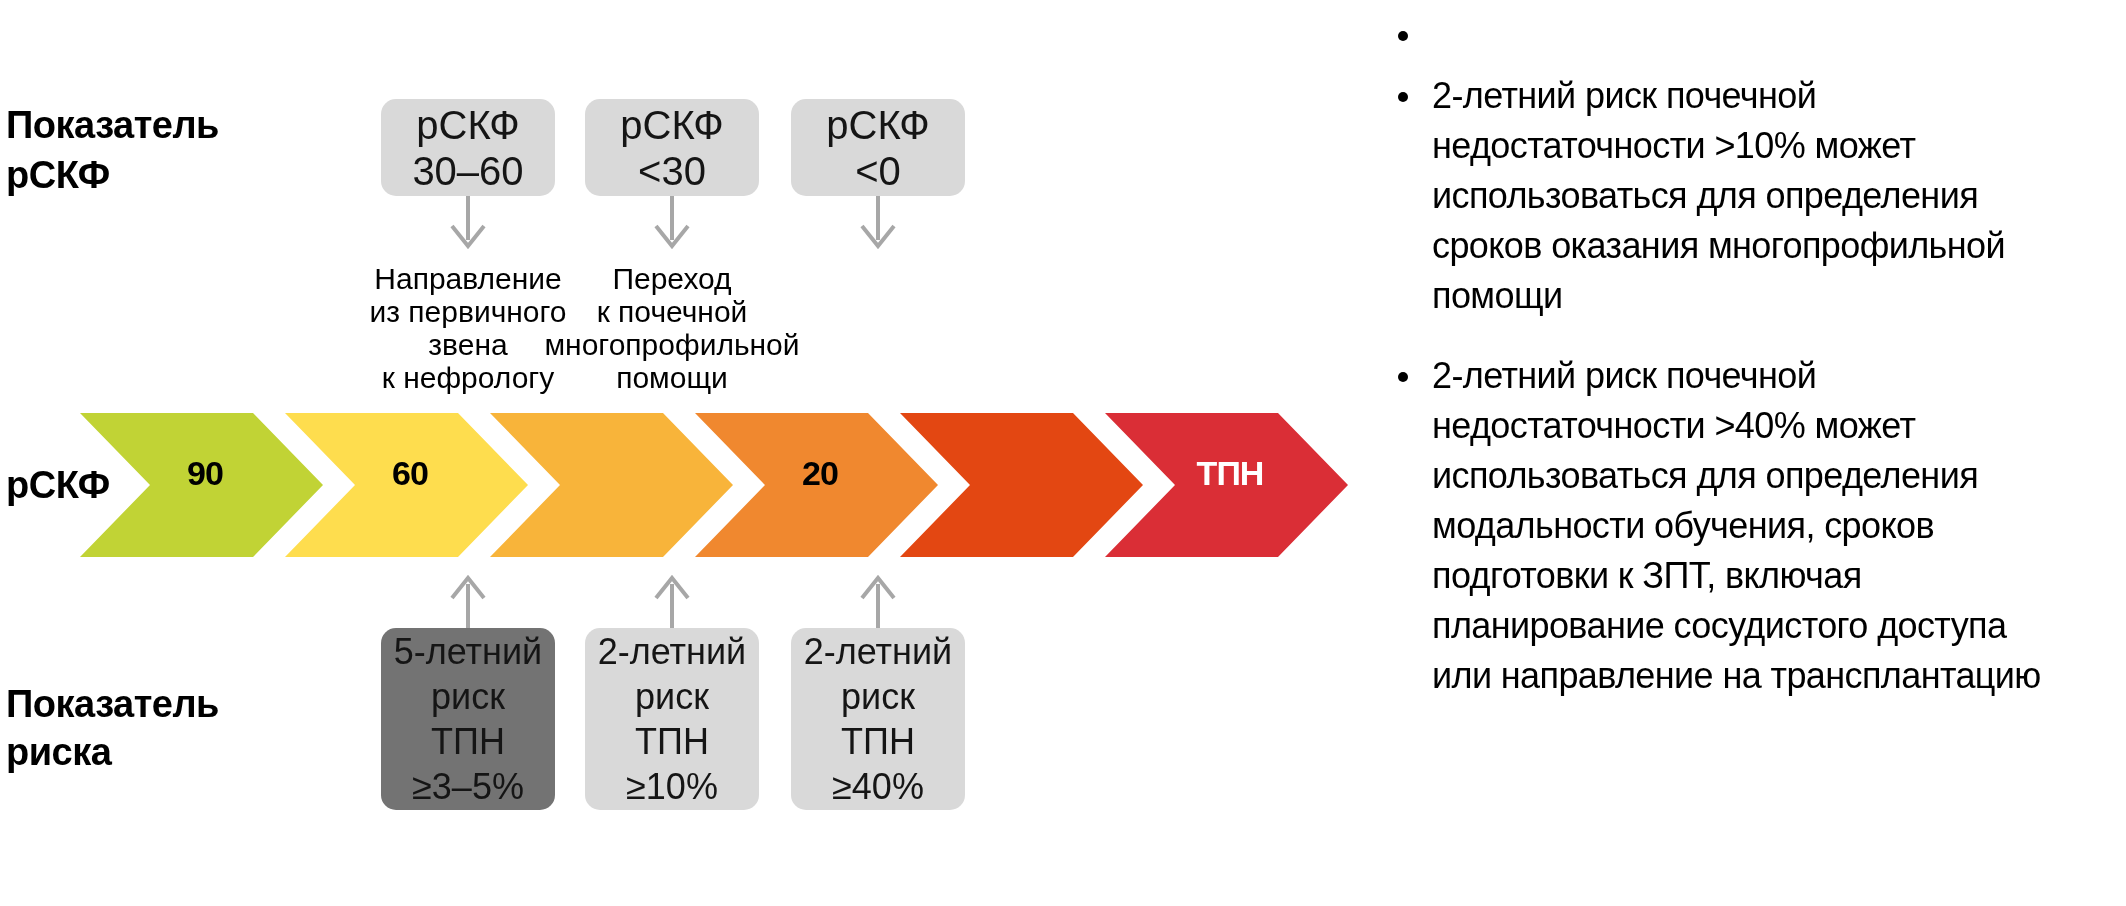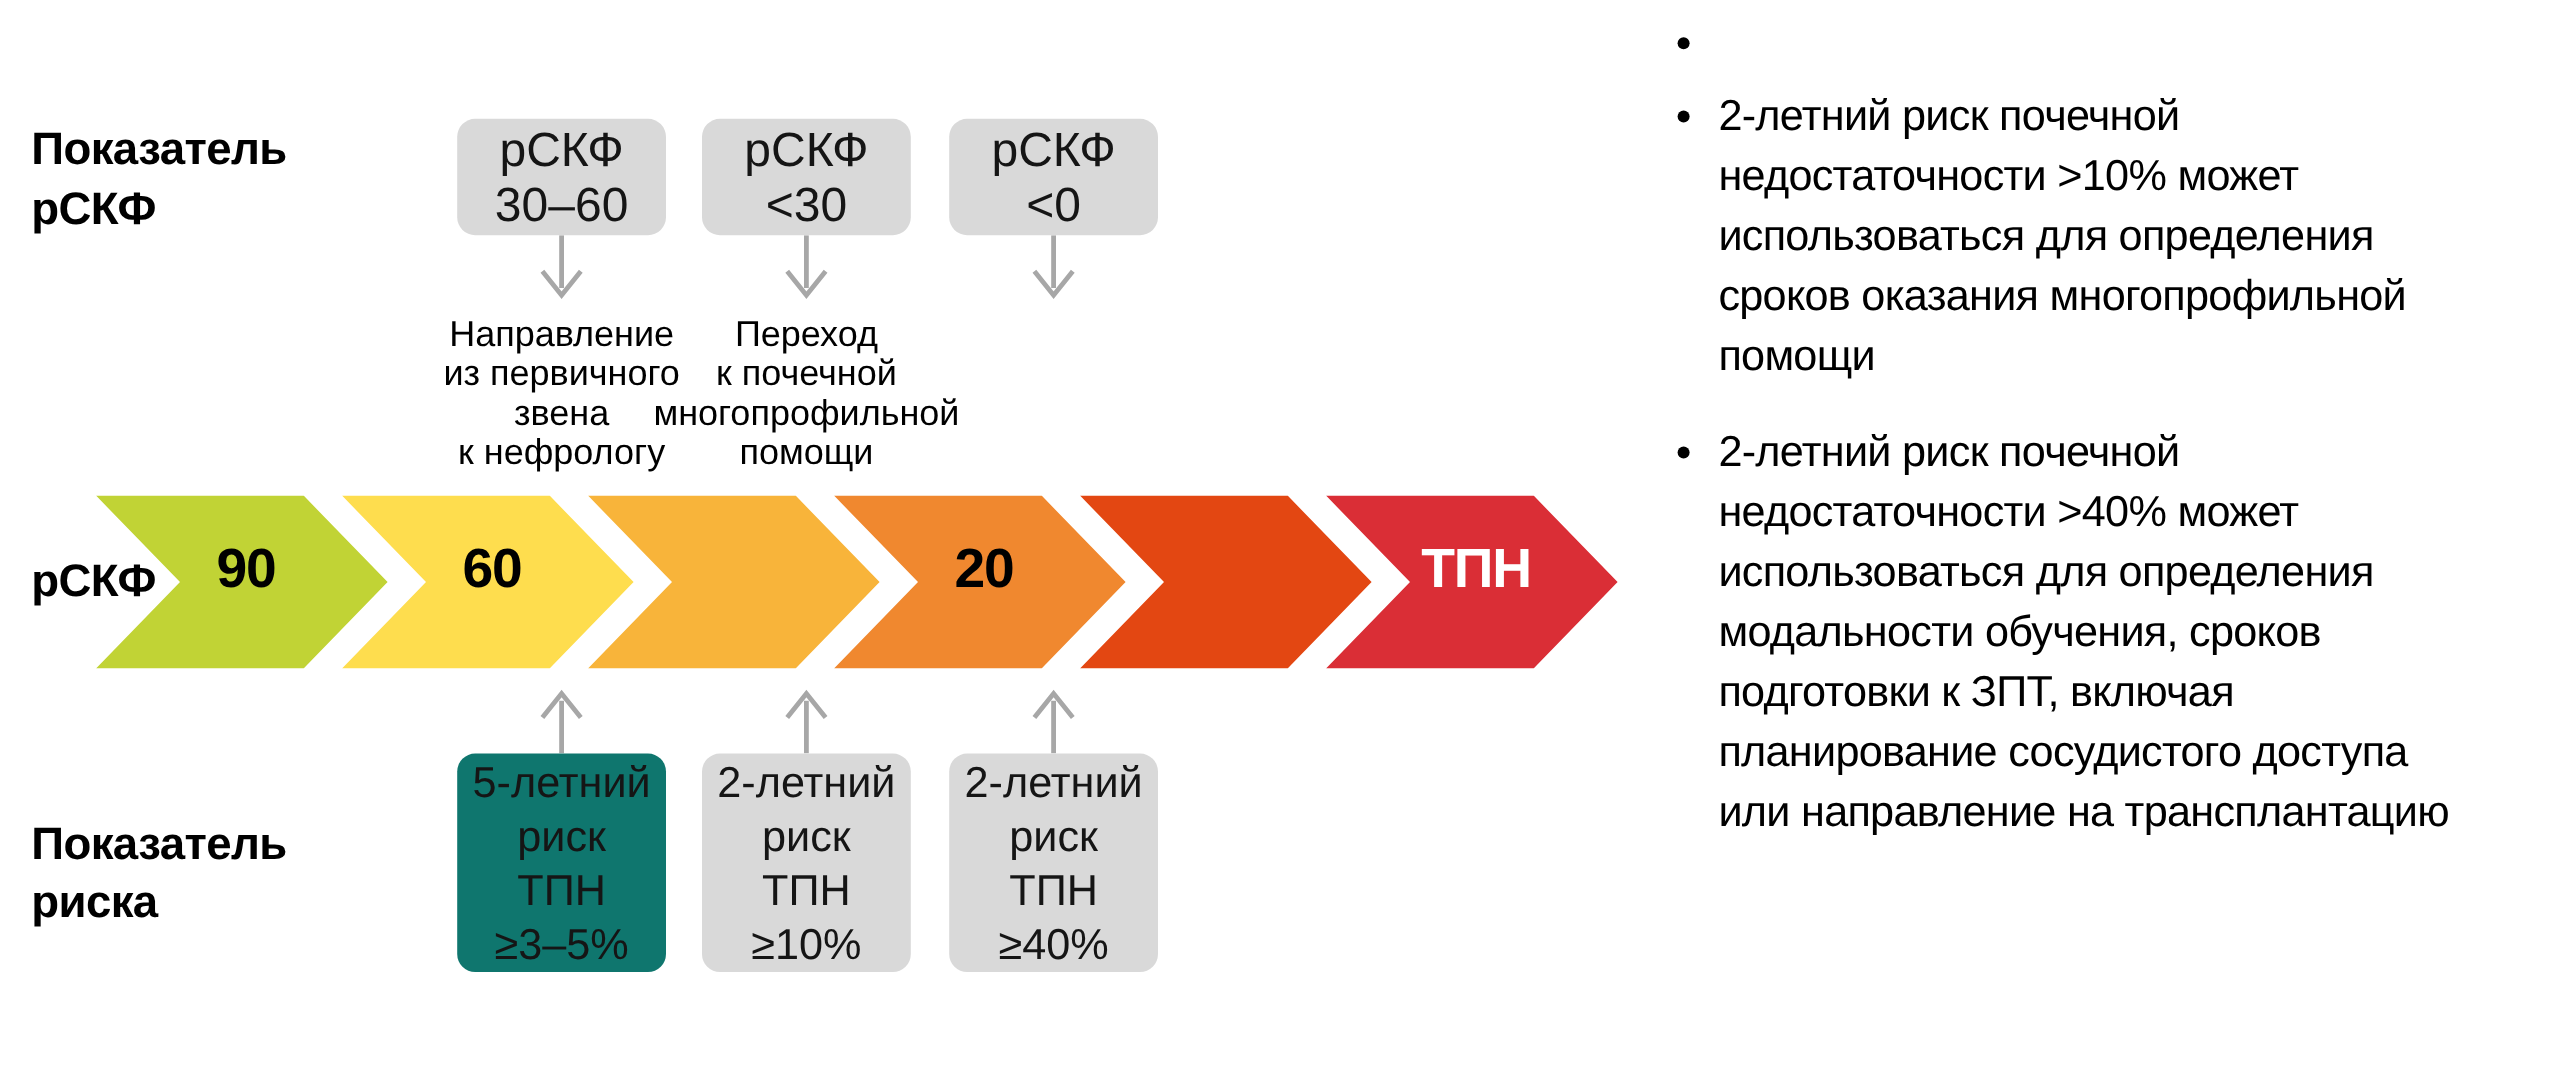--- a/index.html
+++ b/index.html
@@ -4,21 +4,21 @@
 <style>
   * { margin:0; padding:0; box-sizing:border-box; }
   html,body { background:#ffffff; }
   #canvas {
     position:relative; width:2126px; height:906px; overflow:hidden;
     background:#ffffff; font-family:"Liberation Sans", sans-serif; color:#000;
   }
   .pre { white-space:pre-line; }
 
   
-  .side-label { position:absolute; left:6px; font-weight:bold; font-size:38px; line-height:50px; letter-spacing:-0.5px;margin-left:20px; }
+  .side-label { position:absolute; left:6px; font-weight:bold; font-size:38px; line-height:50px; letter-spacing:-0.5px; }
   .lbl-egfr { top:100px; }
   .lbl-axis { top:413px; height:144px; display:flex; align-items:center; }
   .lbl-risk { top:680px; line-height:48px; }
 
   
   .col { position:absolute; width:240px; display:flex; flex-direction:column; align-items:center; }
   .col.c1 { left:348px; } .col.c2 { left:552px; } .col.c3 { left:758px; }
   .top-col { top:99px; }
   .bot-col { top:572px; }
   .gbox {
@@ -28,21 +28,21 @@
   .gbox.small { height:97px; font-size:40px; line-height:46px; }
   .gbox.tall  { height:182px; font-size:36px; line-height:45px; }
   .caption { margin-top:8px; font-size:30px; line-height:33px; text-align:center; color:#000; }
   .arrow-svg { display:block; }
 
   
   .band-svg { position:absolute; left:0; top:413px; }
   .band-label {
     position:absolute; top:413px; height:120px; width:160px;
     display:flex; align-items:center; justify-content:center;
-    font-weight:bold; font-size:46px; letter-spacing:-1px;
+    font-weight:bold; font-size:34px; letter-spacing:-1px;
   }
   .bl1 { left:125px; } .bl2 { left:330px; } .bl3 { left:535px; }
   .bl4 { left:740px; } .bl5 { left:945px; } .bl6 { left:1150px; }
 
   
   .bullets { position:absolute; left:1398px; top:10px; width:722px; display:flex; flex-direction:column; gap:30px; }
   .bullet { display:flex; align-items:flex-start; }
   .dot { flex:0 0 auto; width:10px; height:10px; border-radius:50%; margin:21px 24px 0 0; }
   .btext { font-size:36px; line-height:50px; letter-spacing:-0.6px; }
 </style>
@@ -101,21 +101,21 @@
   <div class="band-label bl1" style="color: rgb(0, 0, 0);">90</div>
   <div class="band-label bl2" style="color: rgb(0, 0, 0);">60</div>
   <div class="band-label bl4" style="color: rgb(0, 0, 0);">20</div>
   <div class="band-label bl6" style="color: rgb(255, 255, 255);">ТПН</div>
 
   <div class="col bot-col c1">
     <svg class="arrow-svg" width="44" height="56" viewBox="0 0 44 56">
       <line x1="22" y1="56" x2="22" y2="12" stroke-width="4" stroke="#a7a7a7"></line>
       <polyline points="6,26 22,6 38,26" fill="none" stroke-width="4" stroke="#a7a7a7"></polyline>
     </svg>
-    <div class="gbox tall pre" style="background: #0f766e;">5-летний
+    <div class="gbox tall pre" style="background: #737373;">5-летний
 риск
 ТПН
 ≥3–5%</div>
   </div>
   <div class="col bot-col c2">
     <svg class="arrow-svg" width="44" height="56" viewBox="0 0 44 56">
       <line x1="22" y1="56" x2="22" y2="12" stroke-width="4" stroke="#a7a7a7"></line>
       <polyline points="6,26 22,6 38,26" fill="none" stroke-width="4" stroke="#a7a7a7"></polyline>
     </svg>
     <div class="gbox tall pre" style="background: rgb(217, 217, 217);">2-летний

